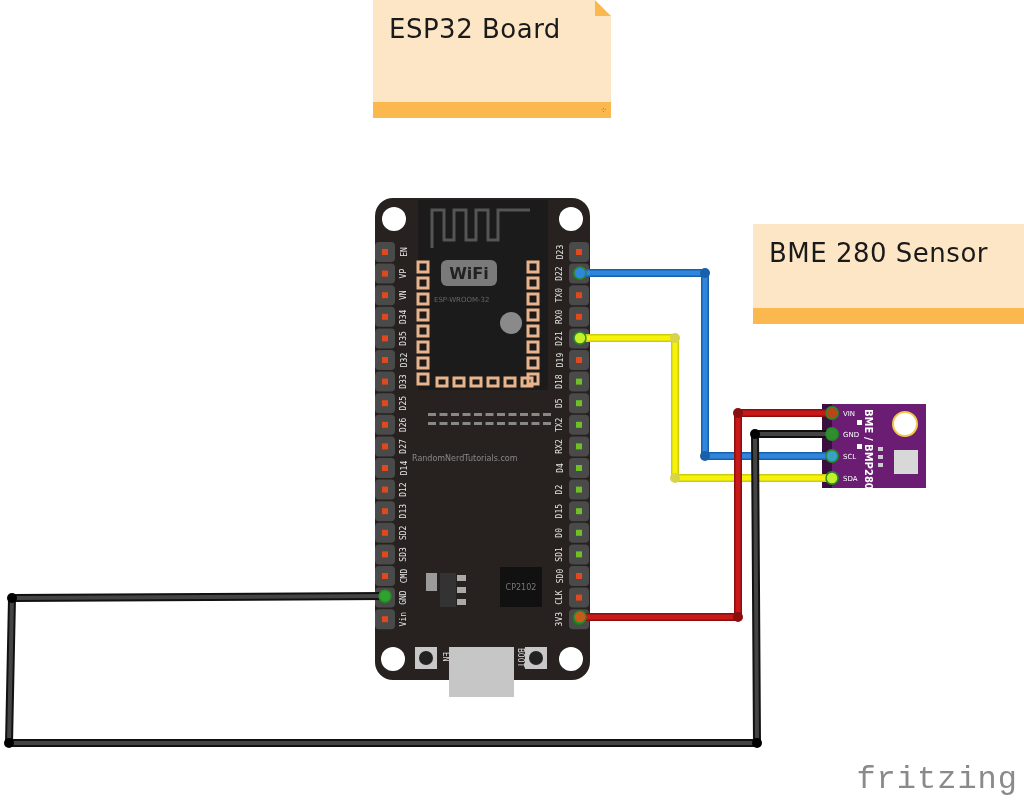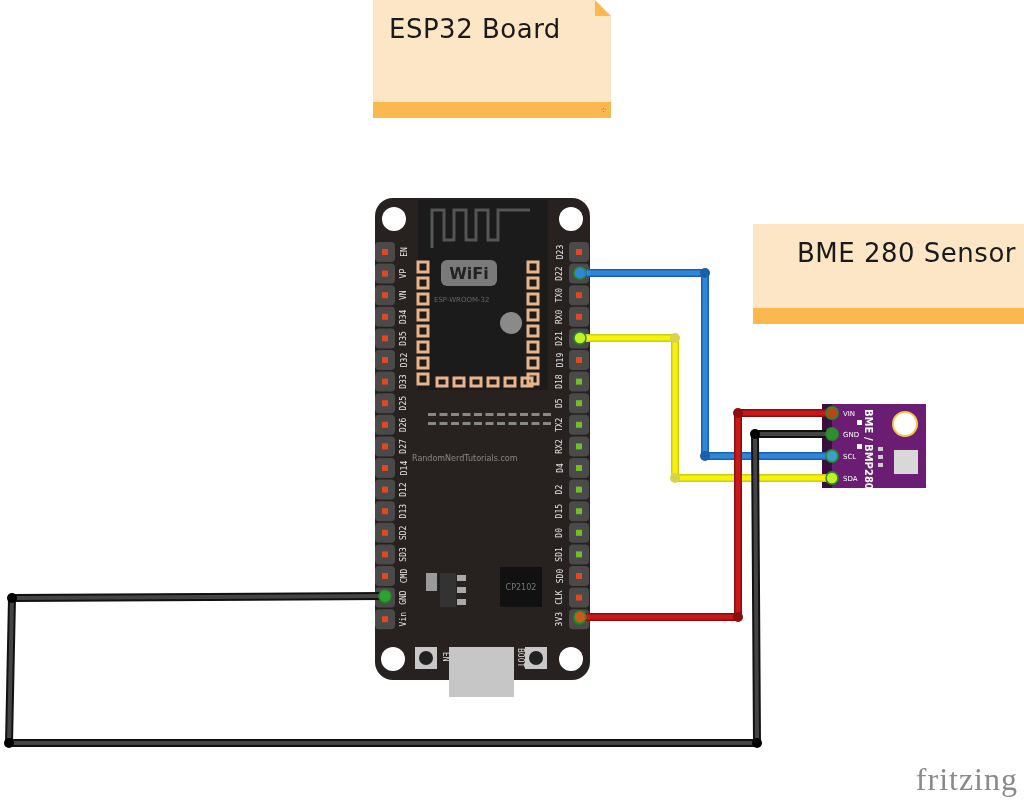--- a/index.html
+++ b/index.html
@@ -3,33 +3,33 @@
 <meta charset="utf-8">
 <style>
   html,body{margin:0;padding:0;background:#ffffff;}
   body{width:1024px;height:808px;position:relative;overflow:hidden;font-family:"DejaVu Sans",sans-serif;}
   .note{position:absolute;background:#fde6c6;padding-left:32px;}
   .note .bar{position:absolute;left:0;right:0;bottom:0;height:16px;background:#fbb84f;}
   .note .fold{position:absolute;right:0;top:0;width:0;height:0;border-top:16px solid #ffffff;border-left:16px solid #fbb84f;}
   .note .txt{position:absolute;left:16px;top:14px;font-size:26px;color:#1a1a1a;font-family:"DejaVu Sans",sans-serif;letter-spacing:0.5px;}
   .note .grip{position:absolute;right:4px;bottom:3px;font-size:8px;color:#b07a25;line-height:8px;}
   svg{position:absolute;left:0;top:0;}
-  .brand{position:absolute;right:6px;bottom:10px;font-family:Liberation Serif, serif;font-size:32px;color:#8a8a8a;letter-spacing:1px;}
+  .brand{position:absolute;right:6px;bottom:10px;font-family:Liberation Mono, monospace;font-size:32px;color:#8a8a8a;letter-spacing:1px;}
 </style>
 </head>
 <body>
 
 <div class="note" style="left:373px;top:0px;width:206px;height:118px;">
   <div class="txt">ESP32 Board</div>
   <div class="bar"></div>
   <div class="fold"></div>
   <div class="grip">⁘</div>
 </div>
 <div class="note" style="left:753px;top:224px;width:271px;height:100px;">
-  <div class="txt" style="top:14px;margin-left:28px;">BME 280 Sensor</div>
+  <div class="txt" style="top:14px;">BME 280 Sensor</div>
   <div class="bar"></div>
   <div class="fold"></div>
   <div class="grip">⁘</div>
 </div>
 
 <svg width="1024" height="808" viewBox="0 0 1024 808">
 
   <g>
     <rect x="375" y="198" width="215" height="482" rx="18" fill="#272220"></rect>
     <circle cx="394" cy="219" r="12" fill="#ffffff"></circle>

